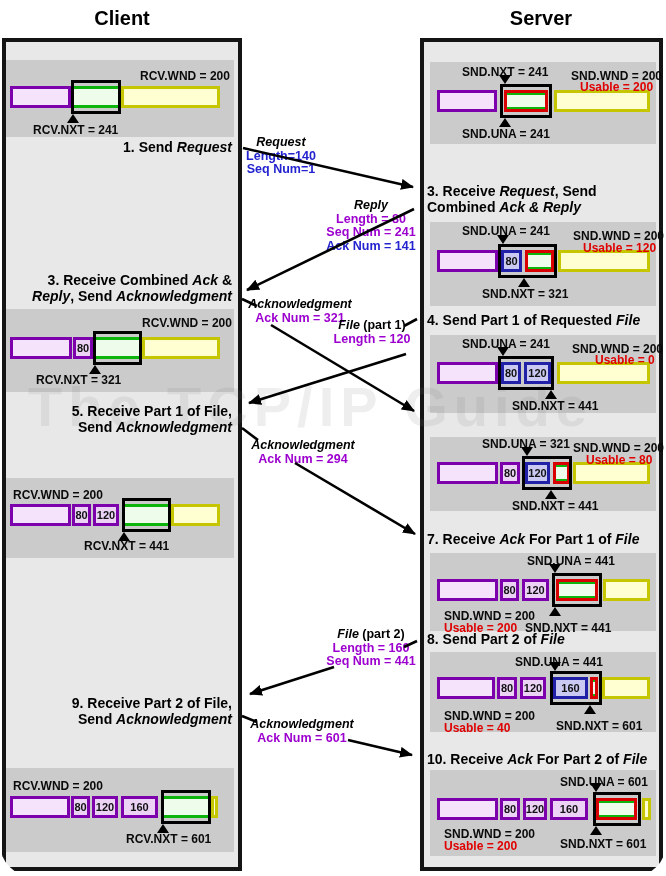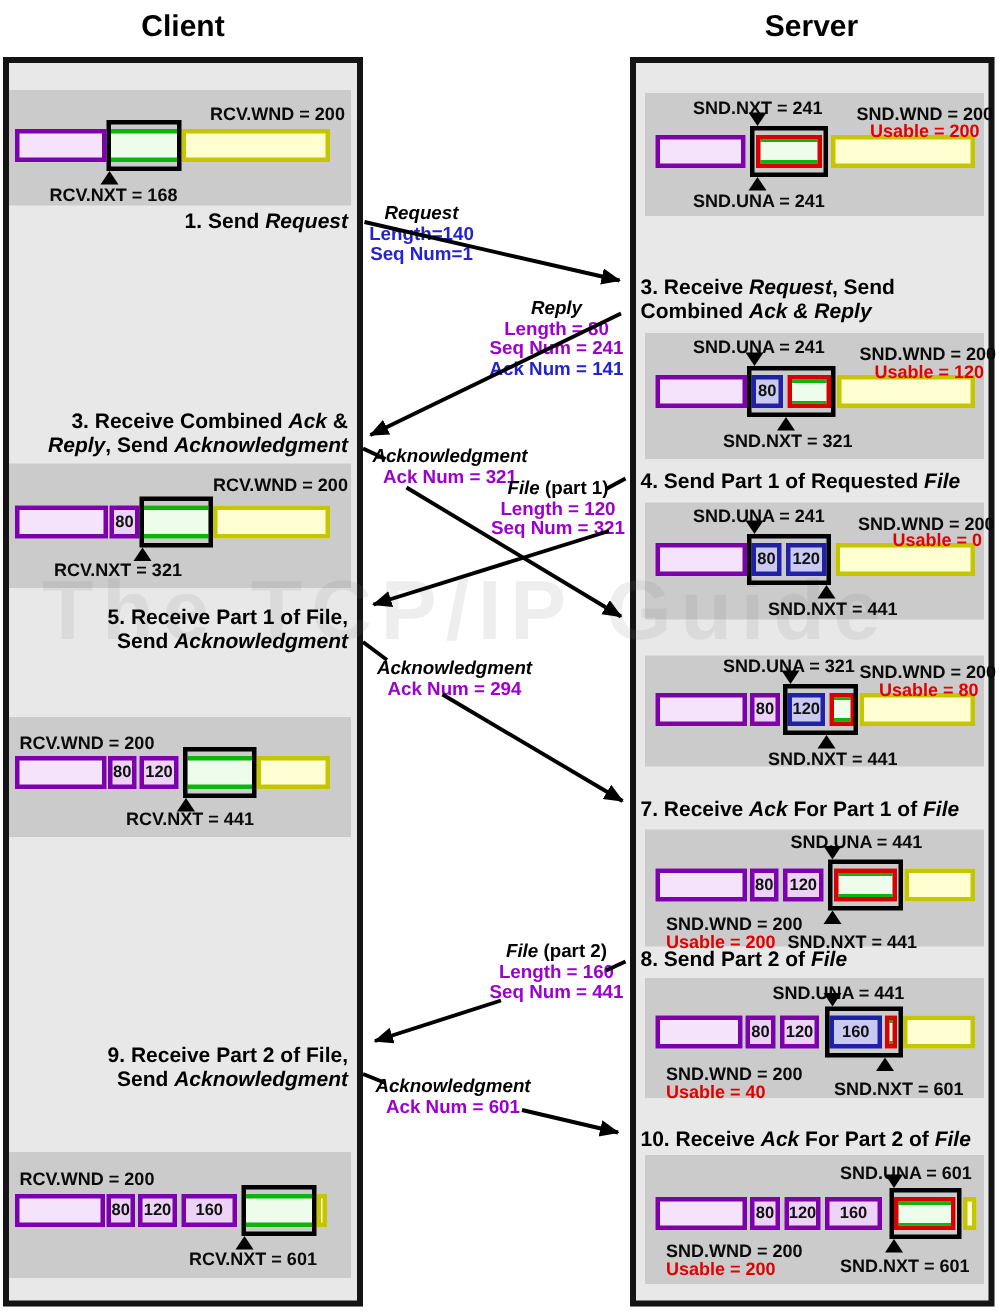--- a/index.html
+++ b/index.html
@@ -1,17 +1,17 @@
 <!DOCTYPE html>
 <html><head>
 <meta charset="utf-8">
 <style>
   html,body{margin:0;padding:0;background:#fff;}
   #canvas{position:relative;width:666px;height:876px;background:#ffffff;
-          font-family:"Liberation Sans",sans-serif;overflow:hidden;}
+          font-family:"Liberation Sans",sans-serif;overflow:hidden;border-radius:32px;}
   .title{position:absolute;font-size:20px;font-weight:bold;color:#000;
          transform:translateX(-50%);z-index:4;white-space:nowrap;}
   .panel{position:absolute;background:#e8e8e8;border:4px solid #141414;
          box-sizing:border-box;z-index:0;}
   .band{position:absolute;background:#cbcbcb;z-index:1;}
   .watermark{position:absolute;font-size:56px;font-weight:bold;letter-spacing:6px;
              color:rgba(120,120,120,0.13);white-space:nowrap;z-index:2;pointer-events:none;}
   .dlabel{position:absolute;font-size:12px;font-weight:bold;color:#0a0a0a;
           white-space:nowrap;z-index:3;line-height:12px;}
   .dlabel.red{color:#e00000;}
@@ -50,21 +50,21 @@
   <div class="title" style="left:541px;top:7px">Server</div>
   <div class="watermark" style="left:28px;top:374px">The TCP/IP Guide</div>
 <div class="panel" style="left: 2px; top: 38px; width: 240px; height: 833px;"></div>
     <div class="panel" style="left: 420px; top: 38px; width: 243px; height: 833px;"></div>
     <div class="band" style="left: 6px; top: 60px; width: 228px; height: 77px;"></div>
     <div class="seg seg-base" style="left: 10px; top: 86px; width: 61px; height: 22px;"></div>
     <div class="seg seg-free" style="left: 74px; top: 86px; width: 44px; height: 22px;"></div>
     <div class="seg seg-yellow" style="left: 121px; top: 86px; width: 99px; height: 22px;"></div>
     <div class="window" style="left: 71px; top: 80px; width: 50px; height: 34px;"></div>
     <div class="dlabel" style="left: 140px; top: 70px;">RCV.WND = 200</div>
-    <div class="dlabel" style="left: 33px; top: 124px;">RCV.NXT = 168</div>
+    <div class="dlabel" style="left: 33px; top: 124px;">RCV.NXT = 241</div>
     <div class="marker up" style="left: 67px; top: 114px;"></div>
     <div class="band" style="left: 430px; top: 62px; width: 226px; height: 82px;"></div>
     <div class="seg seg-base" style="left: 437px; top: 90px; width: 60px; height: 22px;"></div>
     <div class="seg seg-freeRed" style="left: 504px; top: 90px; width: 44px; height: 22px;"></div>
     <div class="seg seg-yellow" style="left: 554px; top: 90px; width: 96px; height: 22px;"></div>
     <div class="window" style="left: 500px; top: 84px; width: 52px; height: 34px;"></div>
     <div class="dlabel" style="left: 462px; top: 66px;">SND.NXT = 241</div>
     <div class="dlabel" style="left: 571px; top: 70px;">SND.WND = 200</div>
     <div class="dlabel red" style="left: 580px; top: 81px;">Usable = 200</div>
     <div class="dlabel" style="left: 462px; top: 128px;">SND.UNA = 241</div>
@@ -220,21 +220,20 @@
       <div class="c-purple"><span>Seq Num = 241</span></div>
       <div class="c-blue"><span>Ack Num = 141</span></div>
     </div>
     <div class="msg" style="left: 200px; top: 298px;">
       <div class="name"><i>Acknowledgment</i></div>
       <div class="c-purple"><span>Ack Num = 321</span></div>
     </div>
     <div class="msg" style="left: 272px; top: 319px;">
       <div class="name"><i>File</i><span> (part 1)</span></div>
       <div class="c-purple"><span>Length = 120</span></div>
-      <div class="c-purple"><span>Seq Num = 321</span></div>
     </div>
     <div class="msg" style="left: 203px; top: 439px;">
       <div class="name"><i>Acknowledgment</i></div>
       <div class="c-purple"><span>Ack Num = 294</span></div>
     </div>
     <div class="msg" style="left: 271px; top: 628px;">
       <div class="name"><i>File</i><span> (part 2)</span></div>
       <div class="c-purple"><span>Length = 160</span></div>
       <div class="c-purple"><span>Seq Num = 441</span></div>
     </div>

